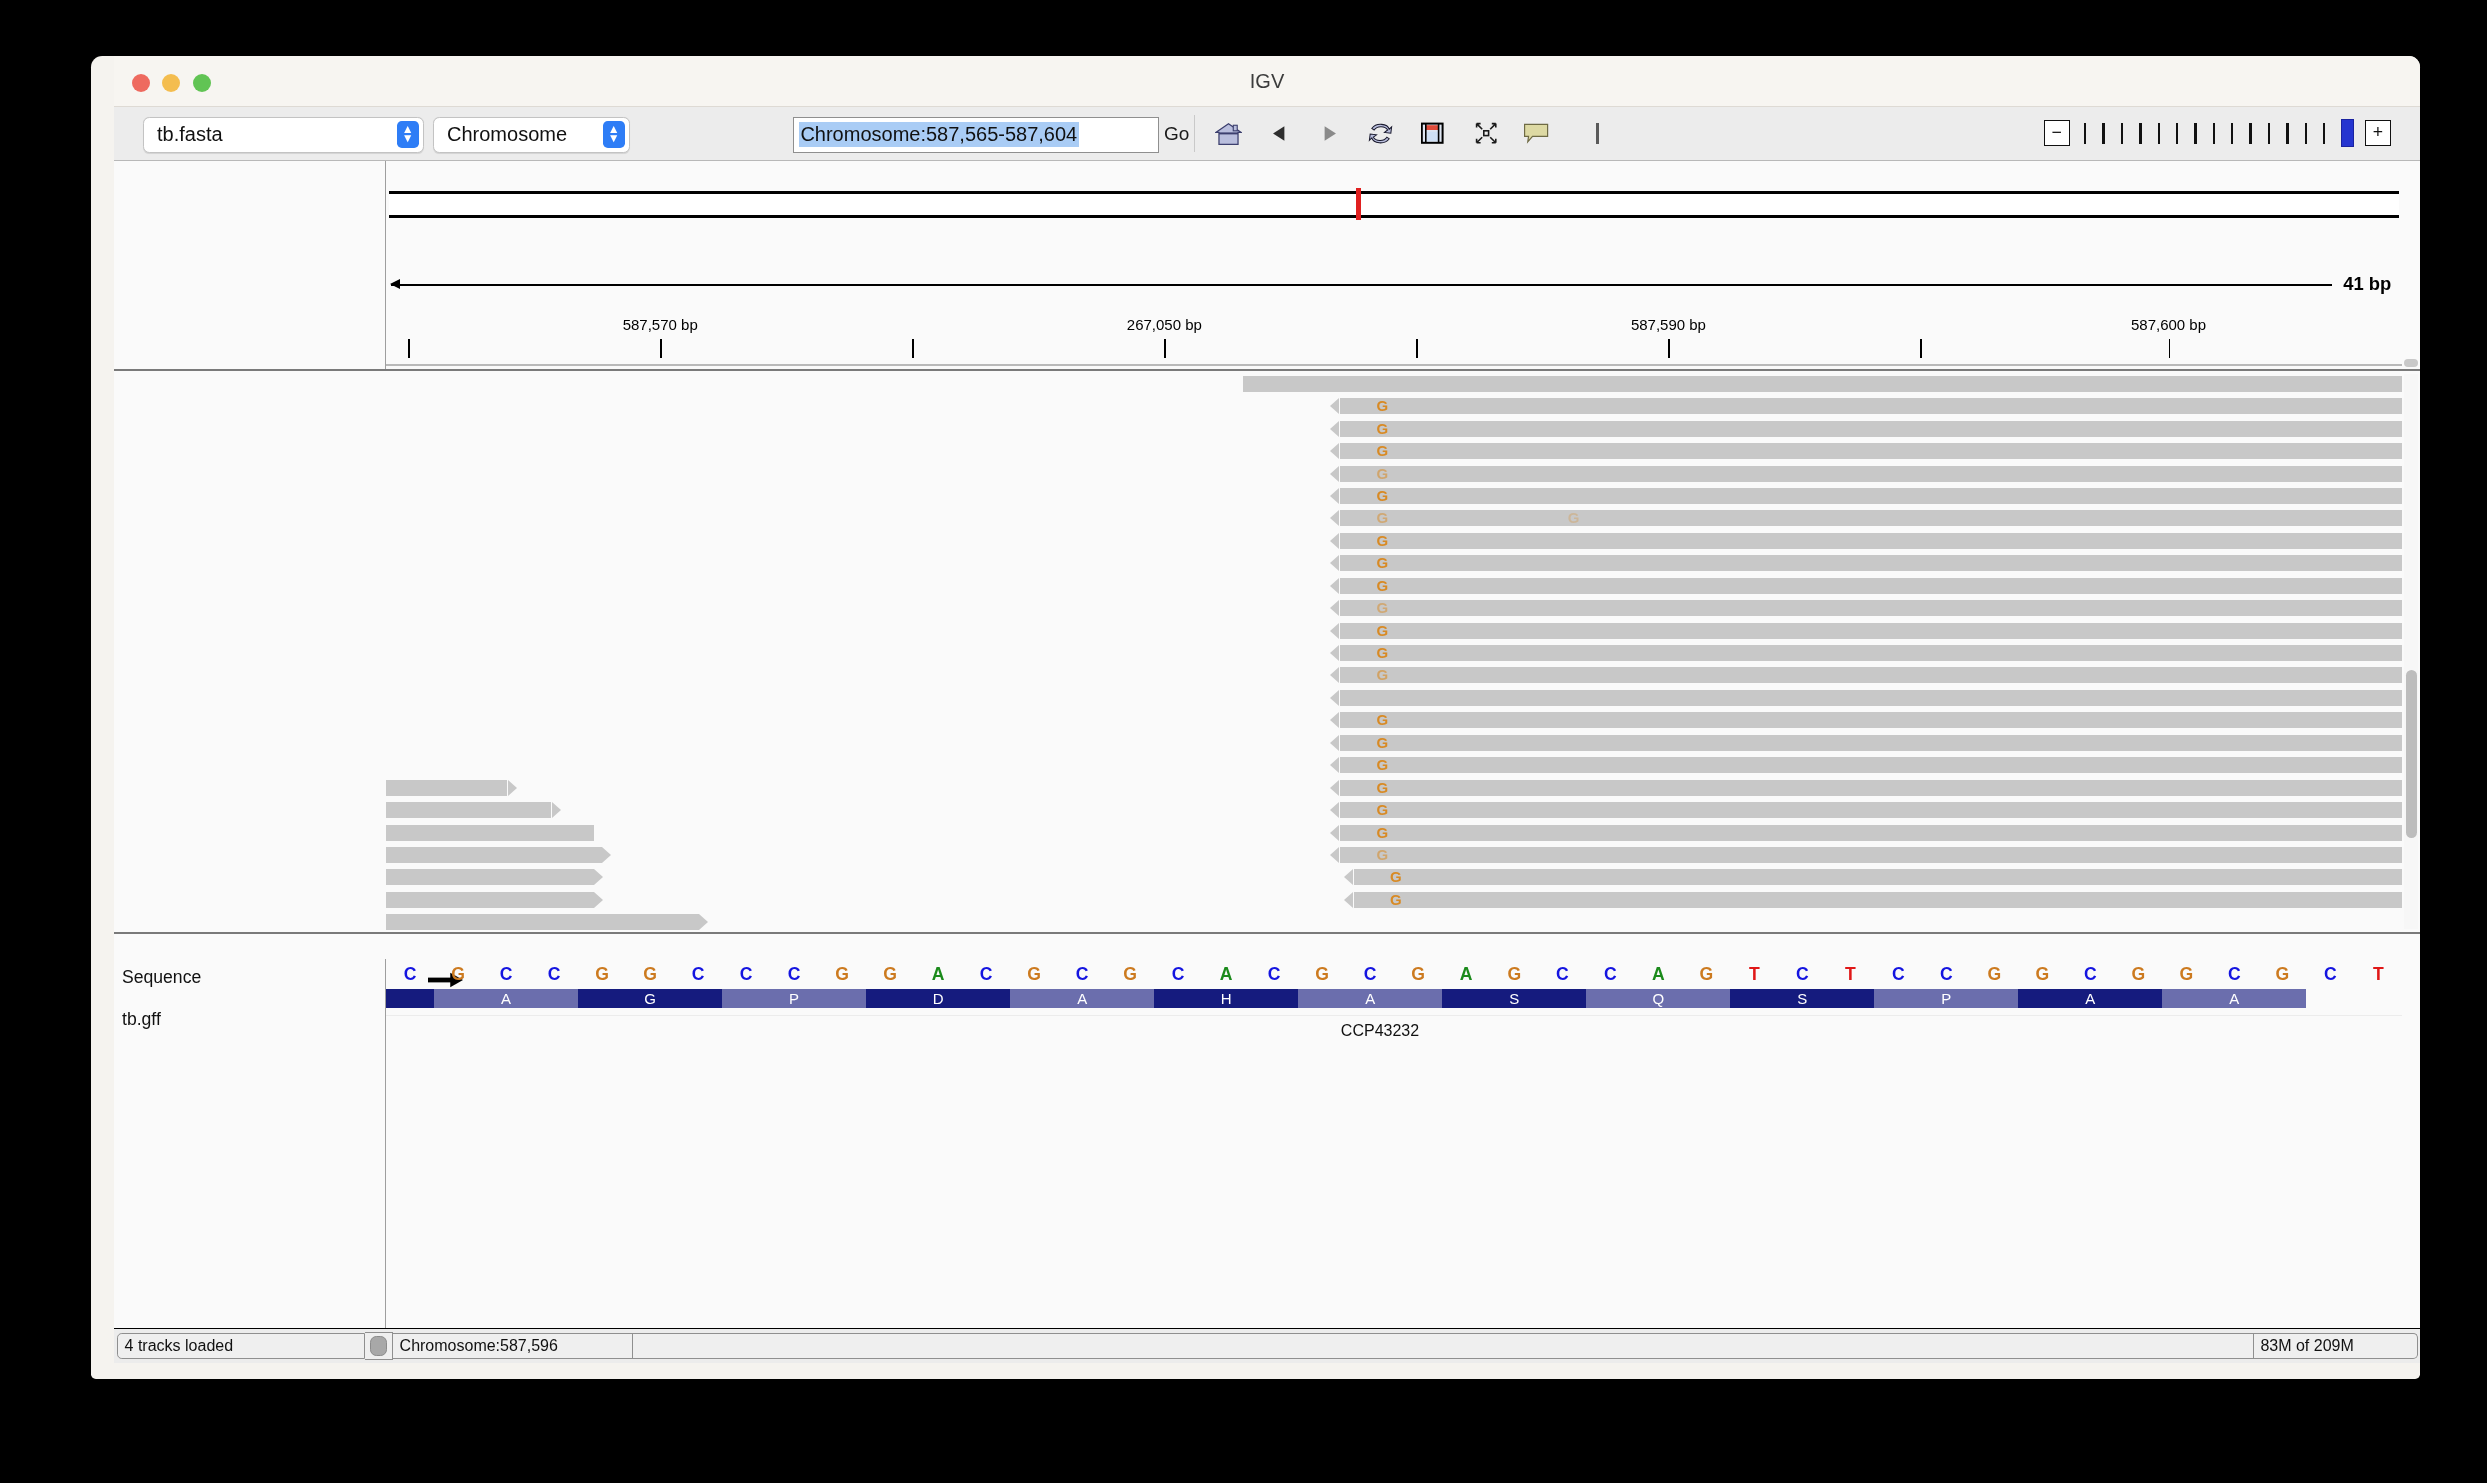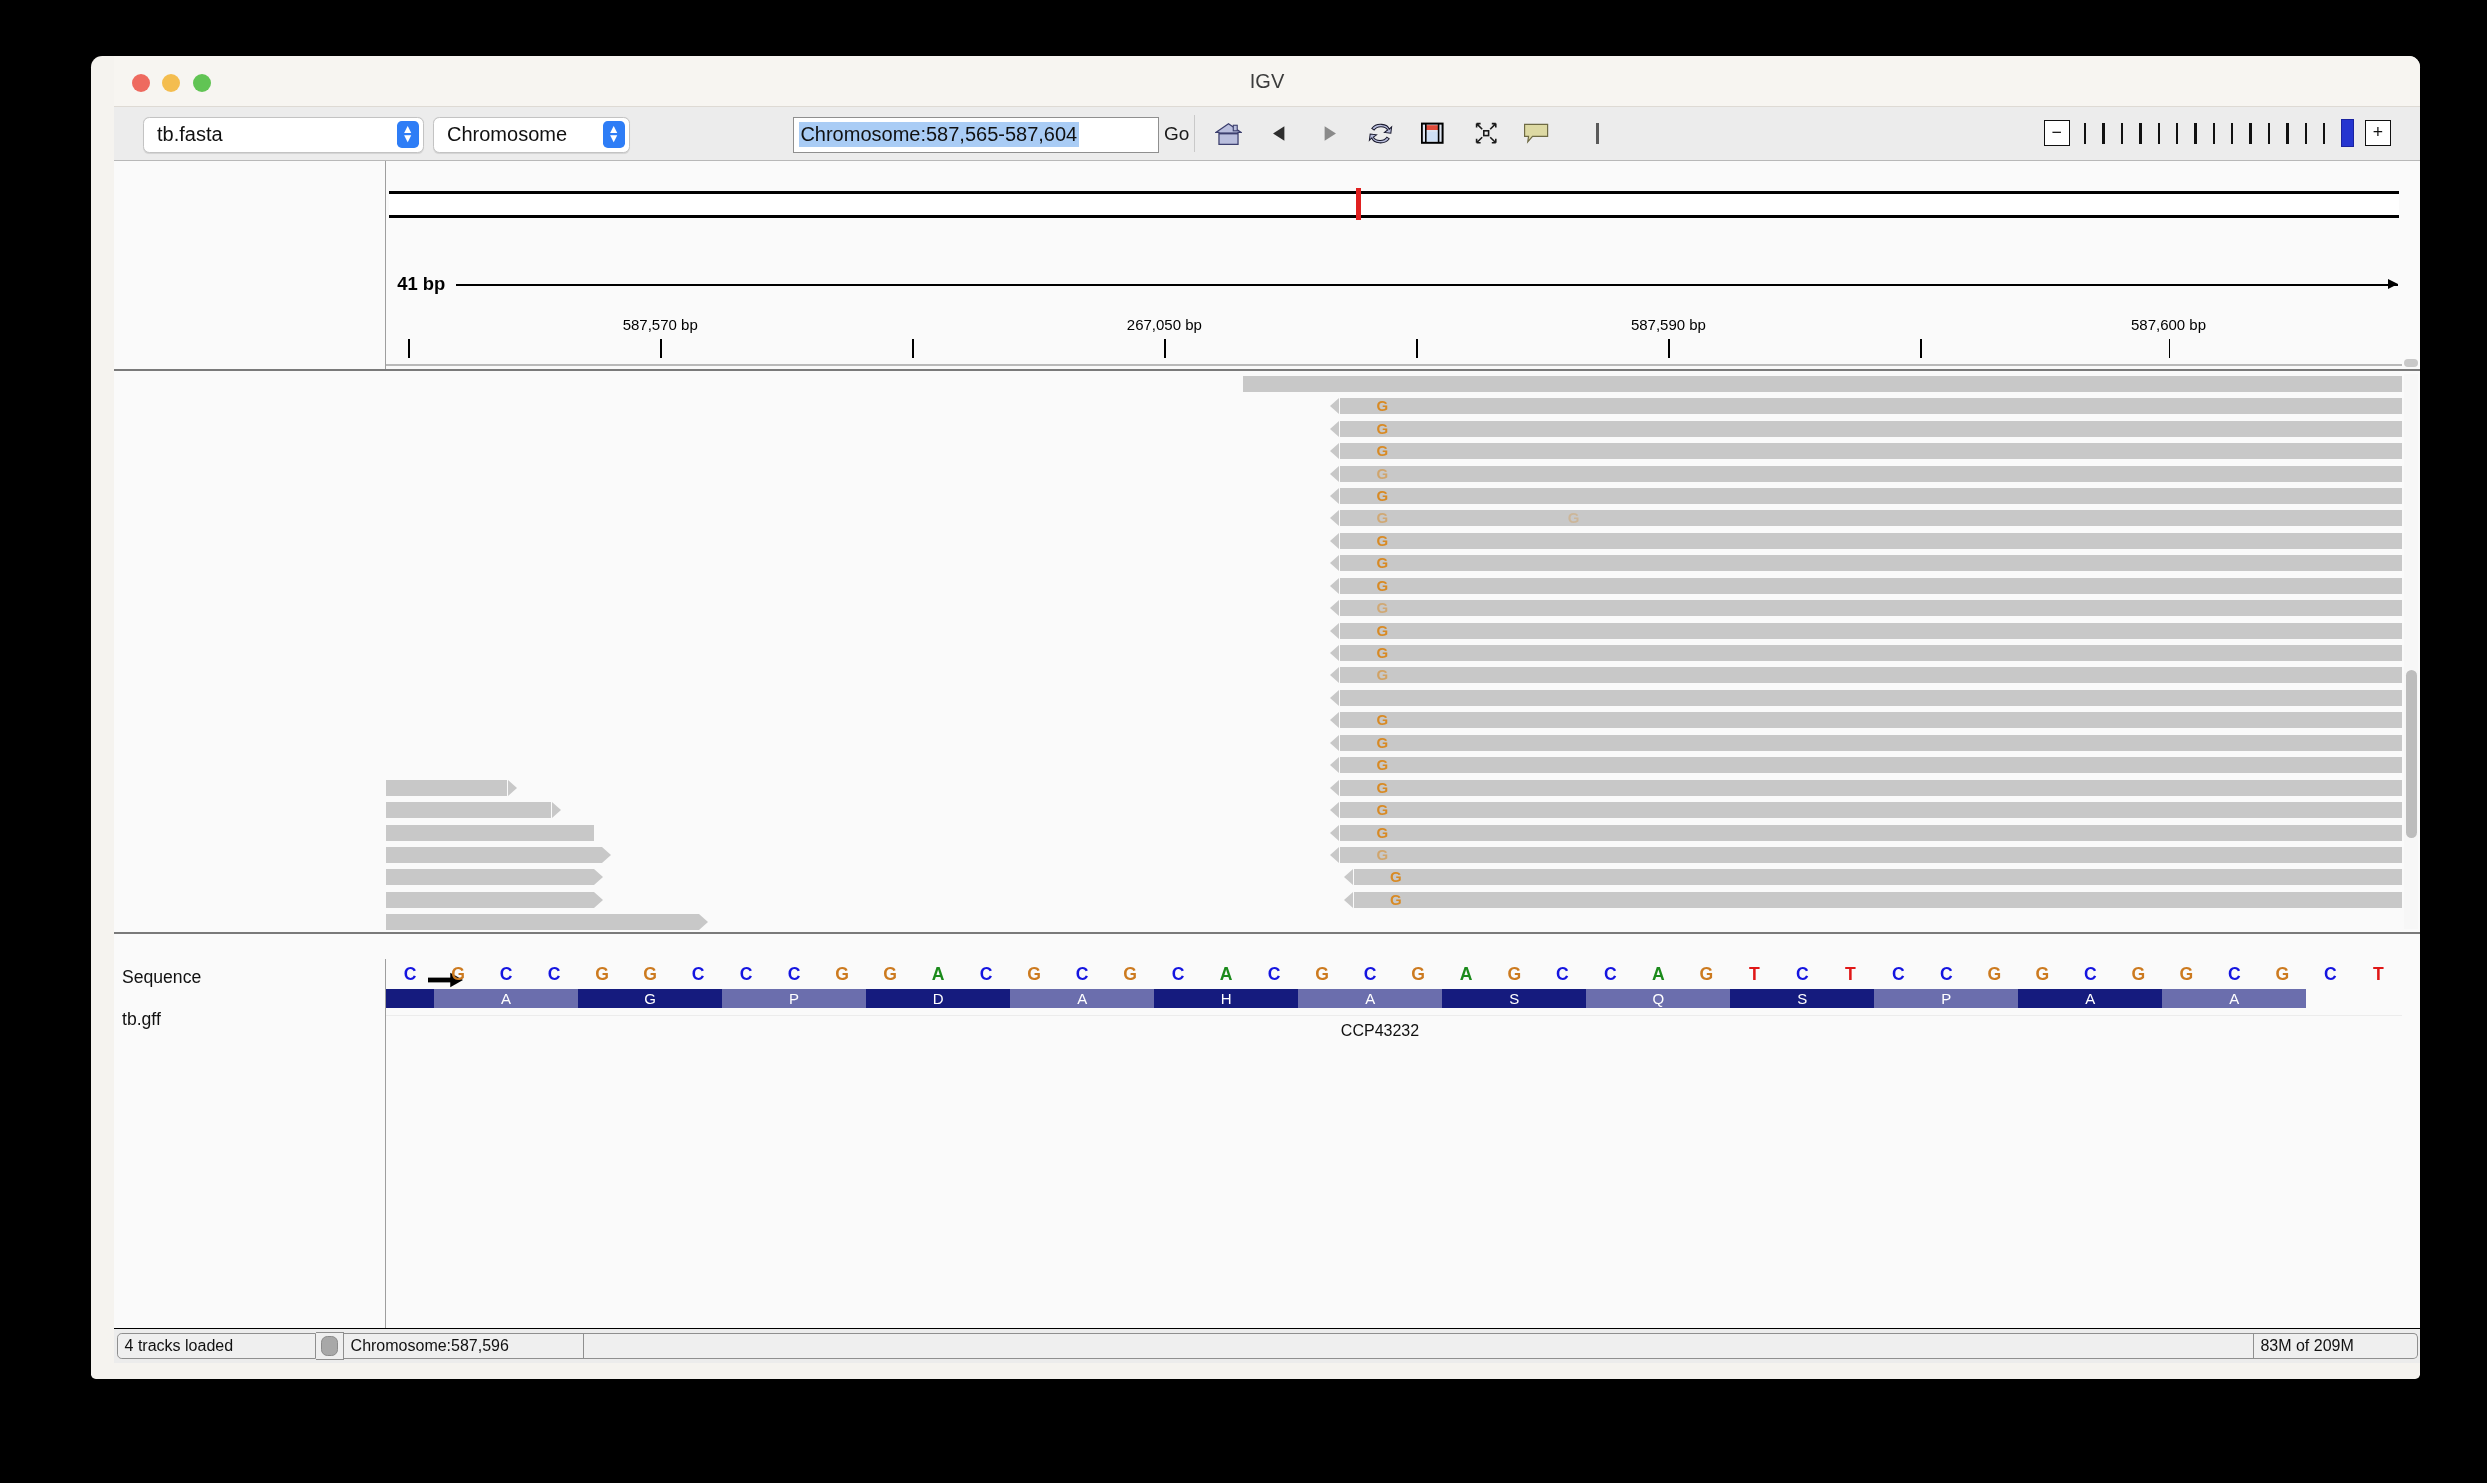--- a/index.html
+++ b/index.html
@@ -249,21 +249,21 @@
     width: 0; height: 0;
     border-top: 5.6px solid transparent;
     border-bottom: 5.6px solid transparent;
   }
   #span-line::before { left: -0.8px;  border-right: 10.4px solid #000; }
   #span-line::after  { right: -0.8px; border-left: 10.4px solid #000; }
   #span-label {
     position: absolute;
     left: 0; right: 0;
     top: 112px;
-    text-align: left;
+    text-align: right;
     font-size: 18.4px;
     font-weight: bold;
     color: #000;
   }
   #span-label span {
     background: #fafafa;
     padding: 0 11.2px;
   }
   .tick-label {
     position: absolute;
@@ -485,21 +485,21 @@
     height: 26px;
     background: #efefef;
     border: 0.8px solid #8f8f8f;
     display: flex;
     align-items: center;
     padding: 0 6.4px;
     font-size: 16px;
     color: #111;
     box-sizing: border-box;
   }
-  #status-tracks { margin-left: 3.2px; width: 199px; border-radius: 4.8px 0 0 4.8px; }
+  #status-tracks { margin-left: 3.2px; width: 248px; border-radius: 4.8px 0 0 4.8px; }
   #status-light-wrap {
     width: 27px; height: 26px;
     border: 0.8px solid #8f8f8f;
     border-left: none;
     background: #efefef;
     display: flex; align-items: center; justify-content: center;
   }
   #status-light {
     width: 15px; height: 17.6px;
     border-radius: 6.4px;

